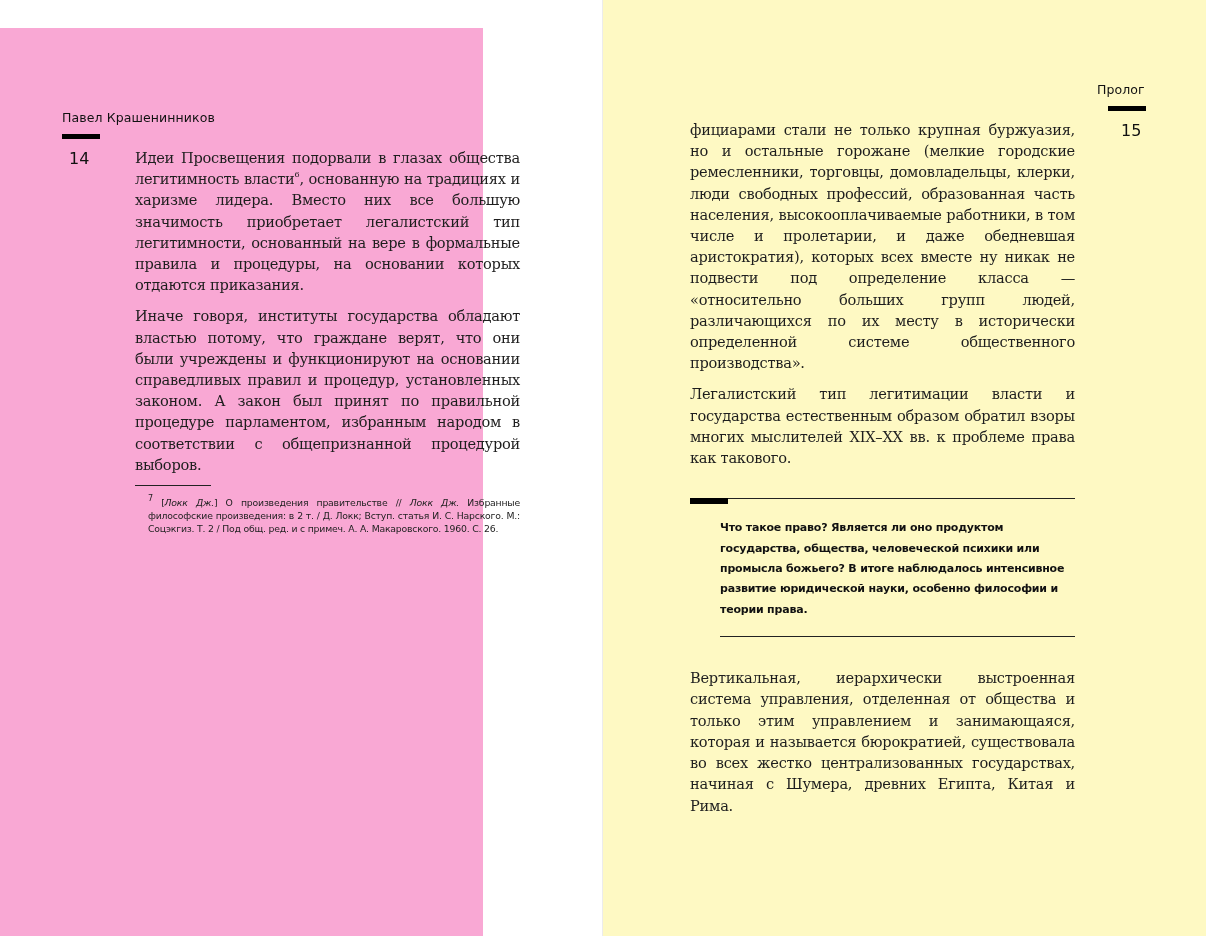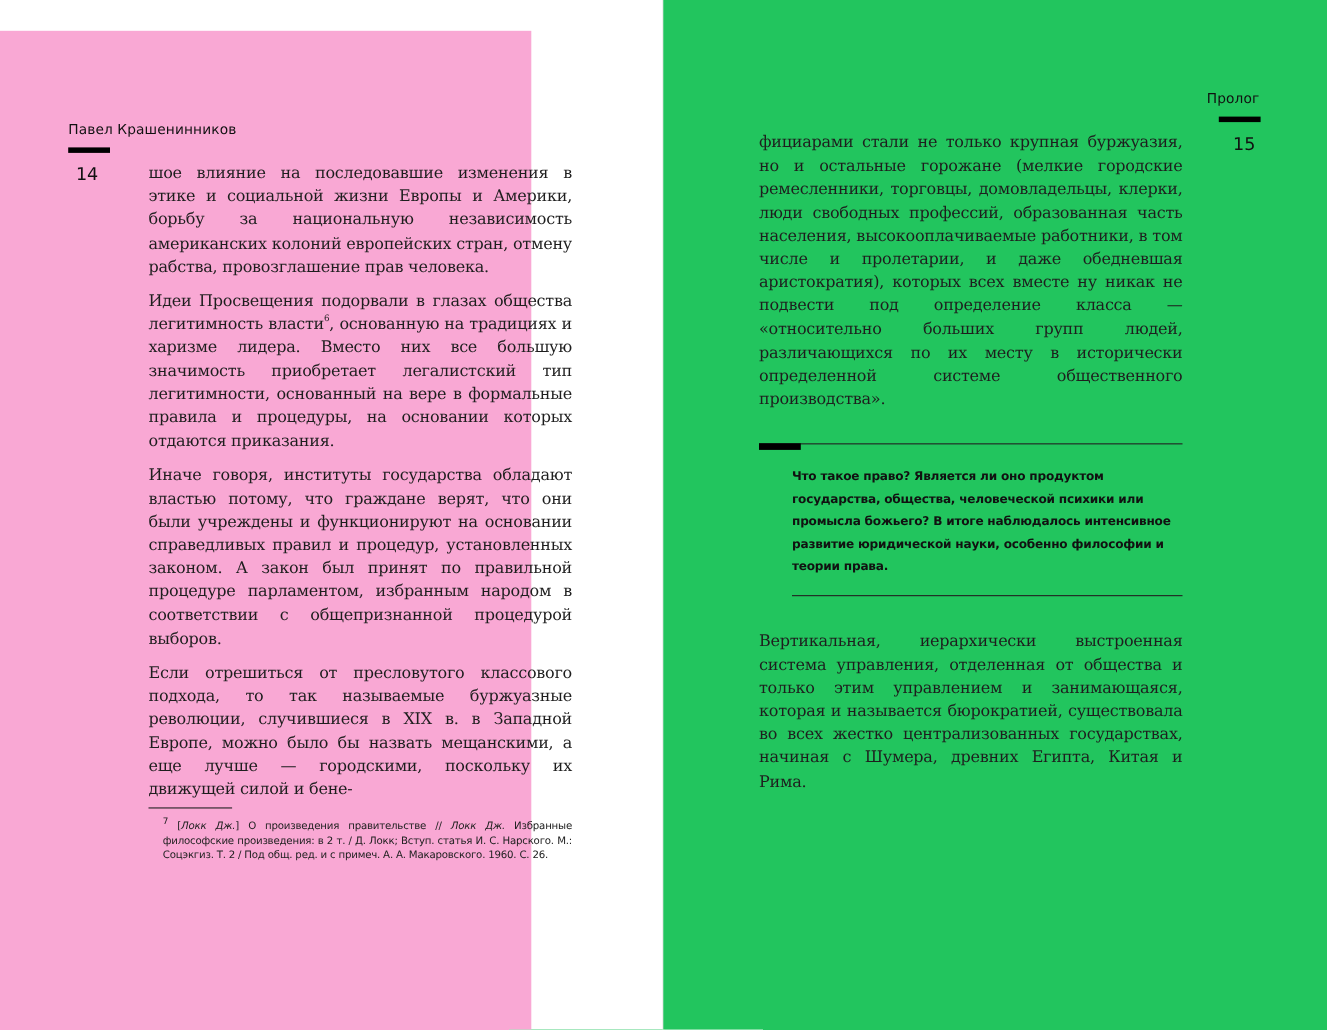--- a/index.html
+++ b/index.html
@@ -2,21 +2,21 @@
 <html><head>
 <meta charset="utf-8">
 <style>
   html, body { margin: 0; padding: 0; }
   body {
     width: 1206px; height: 936px; position: relative; overflow: hidden;
     background: #ffffff; color: #1a1a1a;
   }
   .page { position: absolute; top: 0; height: 936px; }
   .page-left { left: 0; width: 483px; background: #f9a8d4; margin-top: 28px; }
-  .page-right { left: 603px; width: 603px; background: #22c55e; }
+  .page-right { left: 603px; width: 603px; background: #fef9c3; }
   .gutter {
     position: absolute; left: 602px; top: 0; width: 2px; height: 936px;
     background: #ececec;
   }
   .running-head {
     position: absolute; top: 82px;
     font-family: "DejaVu Sans", sans-serif; font-size: 12.5px; color: #111;
     letter-spacing: 0.1px;
   }
   .head-bar { position: absolute; top: 106px; width: 38px; height: 5px; background: #000; }
@@ -53,41 +53,40 @@
 </style>
 </head>
 <body>
 
 <div class="page page-left">
   <div class="running-head" style="left:62px;">Павел Крашенинников</div>
   <div class="head-bar" style="left:62px;"></div>
   <div class="folio" style="left:69px;">14</div>
 
   <div class="col" style="left:135px;">
-    <p class="cont">шое влияние на последовавшие изменения в этике и социальной жизни Европы и Америки, борьбу за национальную независимость американских колоний европейских стран, отмену рабства, провозглашение прав человека.</p>
     <p><span>Идеи Просвещения подорвали в глазах общества легитимность власти</span><sup>6</sup><span>, основанную на традициях и харизме лидера. Вместо них все большую значимость приобретает легалистский тип легитимности, основанный на вере в формальные правила и процедуры, на основании которых отдаются приказания.</span></p>
     <p>Иначе говоря, институты государства обладают властью потому, что граждане верят, что они были учреждены и функционируют на основании справедливых правил и процедур, установленных законом. А закон был принят по правильной процедуре парламентом, избранным народом в соответствии с общепризнанной процедурой выборов.</p>
-    <p style="margin-bottom:6px;">Если отрешиться от пресловутого классового подхода, то так называемые буржуазные революции, случившиеся в XIX в. в Западной Европе, можно было бы назвать мещанскими, а еще лучше — городскими, поскольку их движущей силой и бене-</p>
 
     <div class="fn-rule"></div>
     <div class="footnotes">
       <div class="fn"><sup>7</sup> <span>[</span><em>Локк Дж.</em><span>] О произведения правительстве // </span><em>Локк Дж.</em><span> Избранные философские произведения: в 2 т. / Д. Локк; Вступ. статья И. С. Нарского. М.: Соцэкгиз. Т. 2 / Под общ. ред. и с примеч. А. А. Макаровского. 1960. С. 26.</span></div>
     </div>
   </div>
 </div>
 
 <div class="gutter"></div>
 
 <div class="page page-right">
   <div class="running-head" style="left:494px;">Пролог</div>
   <div class="head-bar" style="left:505px;"></div>
   <div class="folio" style="left:518px;">15</div>
 
   <div class="col" style="left:87px;">
     <p class="cont">фициарами стали не только крупная буржуазия, но и остальные горожане (мелкие городские ремесленники, торговцы, домовладельцы, клерки, люди свободных профессий, образованная часть населения, высокооплачиваемые работники, в том числе и пролетарии, и даже обедневшая аристократия), которых всех вместе ну никак не подвести под определение класса — «относительно больших групп людей, различающихся по их месту в исторически определенной системе общественного производства».</p>
+    <p>Легалистский тип легитимации власти и государства естественным образом обратил взоры многих мыслителей XIX–XX вв. к проблеме права как такового.</p>
 
     <div class="pullquote">
       <div class="pq-top">
         <div class="thin"></div>
         <div class="thick"></div>
       </div>
       <div class="pq-text">Что такое право? Является ли оно продуктом государства, общества, человеческой психики или промысла божьего? В итоге наблюдалось интенсивное развитие юридической науки, особенно философии и теории права.</div>
       <div class="pq-bottom"></div>
     </div>
 

